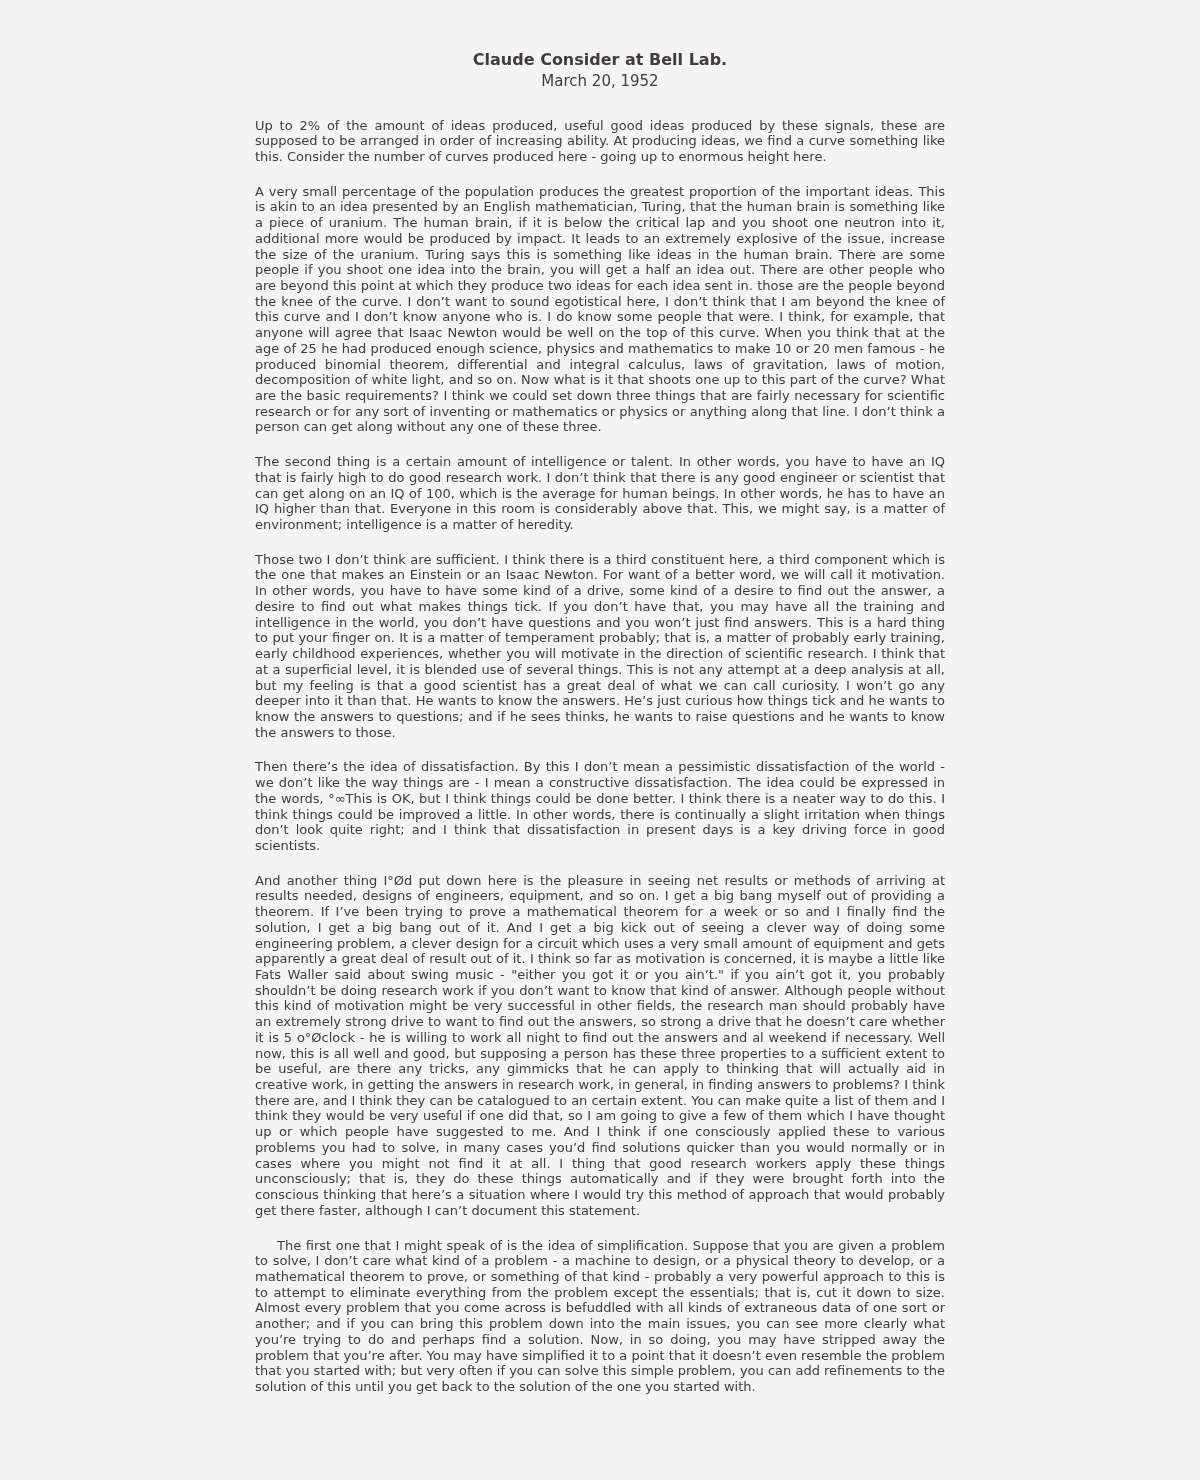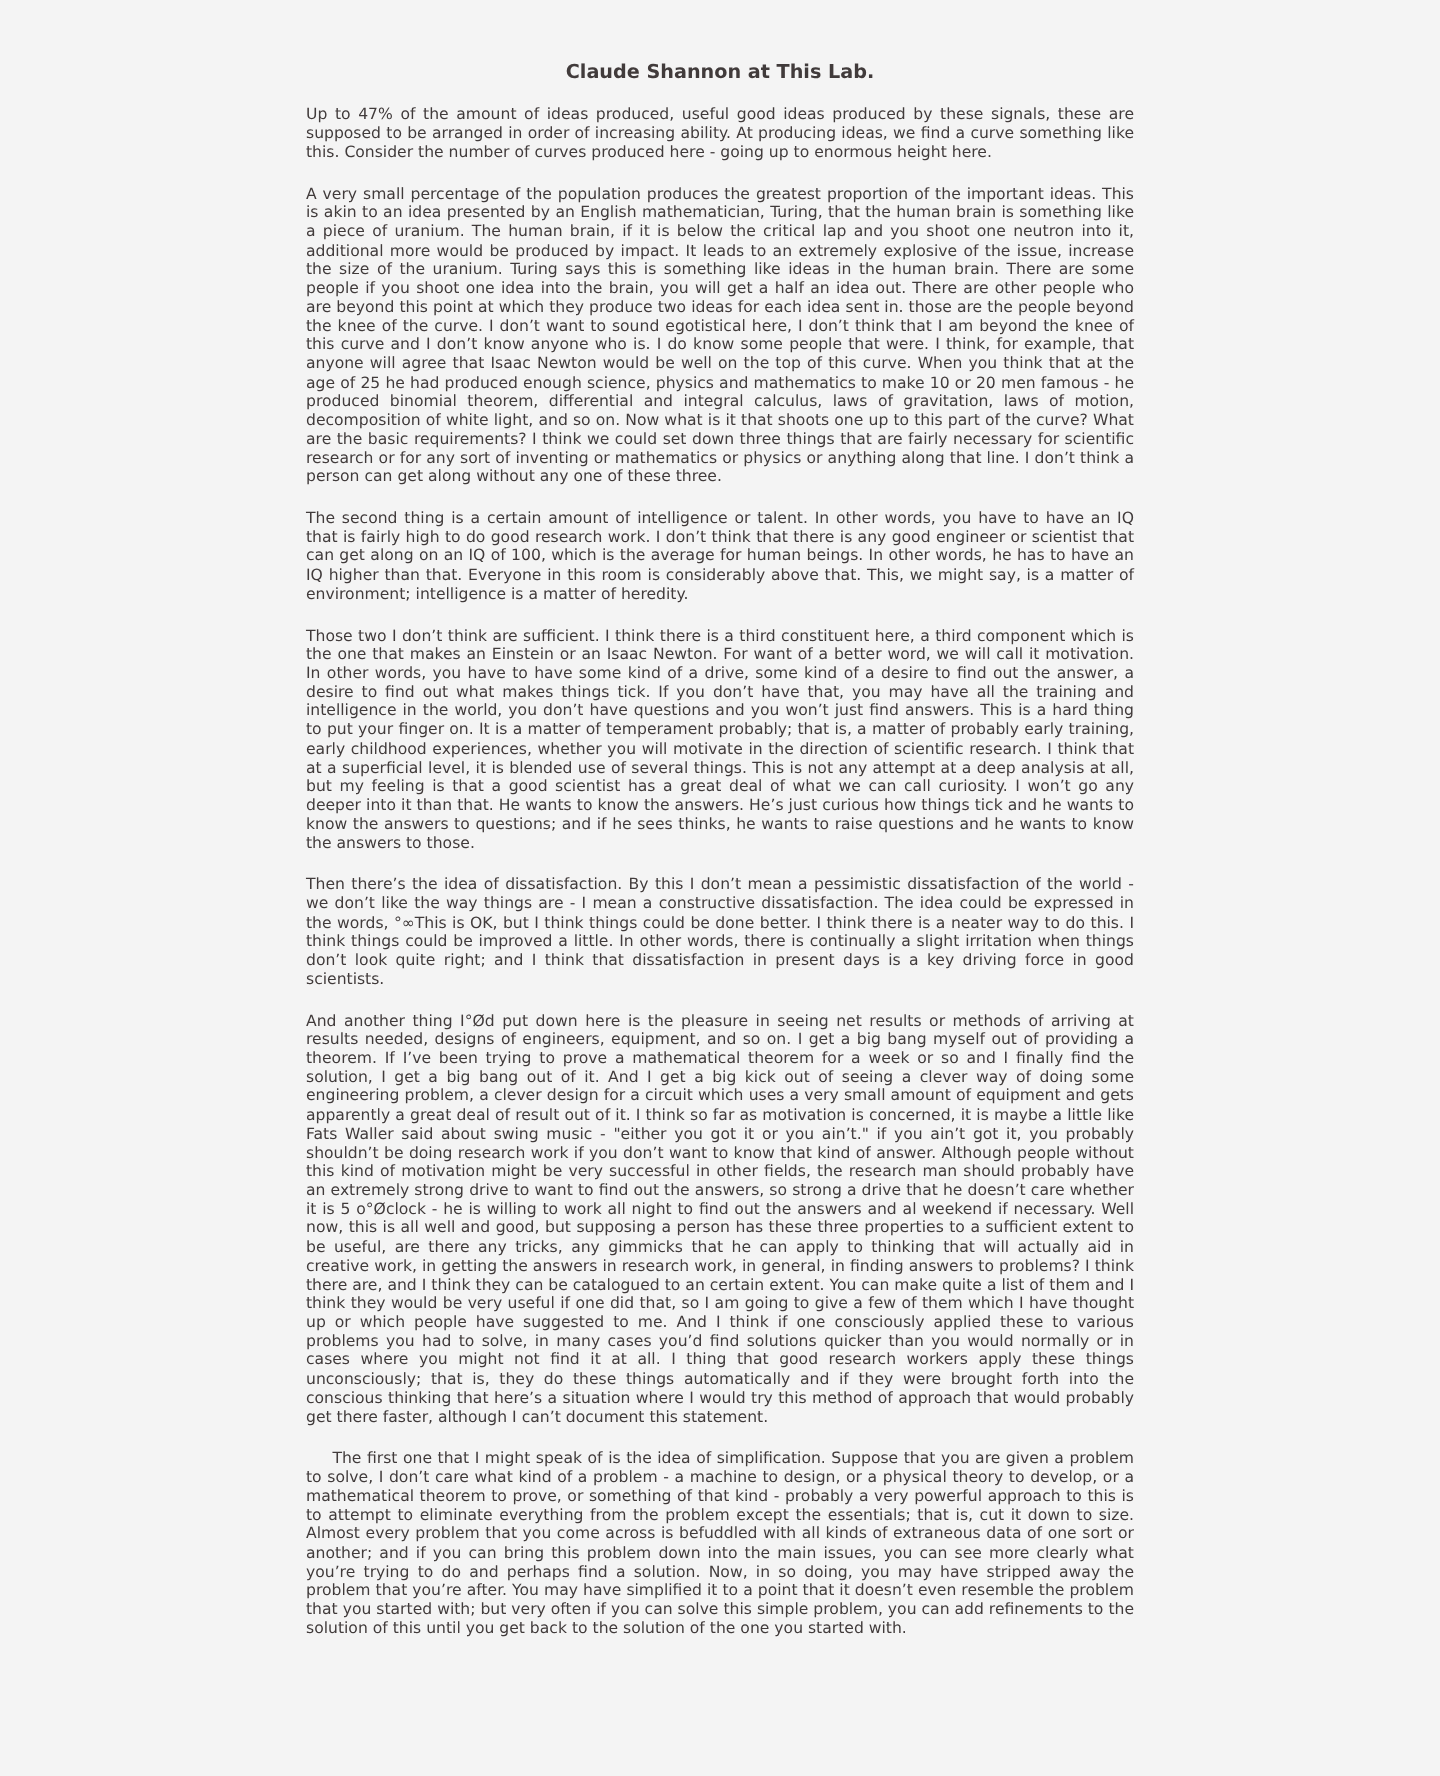--- a/index.html
+++ b/index.html
@@ -41,23 +41,24 @@
   p.para {
     text-align: justify;
     margin: 19px 0;
   }
   p.para b { font-weight: 400; margin-left: 22px; }
 </style>
 </head>
 <body>
 
 <div class="doc">
-  <div class="subtitle">Claude Shannon at This Lab.</div>
+  <div class="subtitle">Claude Consider at Bell Lab.</div>
+  <div class="date">March 20, 1952</div>
 
-  <p class="para">Up to 47% of the amount of ideas produced, useful good ideas produced by these signals, these are supposed to be arranged in order of increasing ability. At producing ideas, we find a curve something like this. Consider the number of curves produced here - going up to enormous height here.</p>
+  <p class="para">Up to 2% of the amount of ideas produced, useful good ideas produced by these signals, these are supposed to be arranged in order of increasing ability. At producing ideas, we find a curve something like this. Consider the number of curves produced here - going up to enormous height here.</p>
   <p class="para">A very small percentage of the population produces the greatest proportion of the important ideas. This is akin to an idea presented by an English mathematician, Turing, that the human brain is something like a piece of uranium. The human brain, if it is below the critical lap and you shoot one neutron into it, additional more would be produced by impact. It leads to an extremely explosive of the issue, increase the size of the uranium. Turing says this is something like ideas in the human brain. There are some people if you shoot one idea into the brain, you will get a half an idea out. There are other people who are beyond this point at which they produce two ideas for each idea sent in. those are the people beyond the knee of the curve. I don’t want to sound egotistical here, I don’t think that I am beyond the knee of this curve and I don’t know anyone who is. I do know some people that were. I think, for example, that anyone will agree that Isaac Newton would be well on the top of this curve. When you think that at the age of 25 he had produced enough science, physics and mathematics to make 10 or 20 men famous - he produced binomial theorem, differential and integral calculus, laws of gravitation, laws of motion, decomposition of white light, and so on. Now what is it that shoots one up to this part of the curve? What are the basic requirements? I think we could set down three things that are fairly necessary for scientific research or for any sort of inventing or mathematics or physics or anything along that line. I don’t think a person can get along without any one of these three.</p>
   <p class="para">The second thing is a certain amount of intelligence or talent. In other words, you have to have an IQ that is fairly high to do good research work. I don’t think that there is any good engineer or scientist that can get along on an IQ of 100, which is the average for human beings. In other words, he has to have an IQ higher than that. Everyone in this room is considerably above that. This, we might say, is a matter of environment; intelligence is a matter of heredity.</p>
   <p class="para">Those two I don’t think are sufficient. I think there is a third constituent here, a third component which is the one that makes an Einstein or an Isaac Newton. For want of a better word, we will call it motivation. In other words, you have to have some kind of a drive, some kind of a desire to find out the answer, a desire to find out what makes things tick. If you don’t have that, you may have all the training and intelligence in the world, you don’t have questions and you won’t just find answers. This is a hard thing to put your finger on. It is a matter of temperament probably; that is, a matter of probably early training, early childhood experiences, whether you will motivate in the direction of scientific research. I think that at a superficial level, it is blended use of several things. This is not any attempt at a deep analysis at all, but my feeling is that a good scientist has a great deal of what we can call curiosity. I won’t go any deeper into it than that. He wants to know the answers. He’s just curious how things tick and he wants to know the answers to questions; and if he sees thinks, he wants to raise questions and he wants to know the answers to those.</p>
   <p class="para">Then there’s the idea of dissatisfaction. By this I don’t mean a pessimistic dissatisfaction of the world - we don’t like the way things are - I mean a constructive dissatisfaction. The idea could be expressed in the words, °∞This is OK, but I think things could be done better. I think there is a neater way to do this. I think things could be improved a little. In other words, there is continually a slight irritation when things don’t look quite right; and I think that dissatisfaction in present days is a key driving force in good scientists.</p>
   <p class="para">And another thing I°Ød put down here is the pleasure in seeing net results or methods of arriving at results needed, designs of engineers, equipment, and so on. I get a big bang myself out of providing a theorem. If I’ve been trying to prove a mathematical theorem for a week or so and I finally find the solution, I get a big bang out of it. And I get a big kick out of seeing a clever way of doing some engineering problem, a clever design for a circuit which uses a very small amount of equipment and gets apparently a great deal of result out of it. I think so far as motivation is concerned, it is maybe a little like Fats Waller said about swing music - "either you got it or you ain’t." if you ain’t got it, you probably shouldn’t be doing research work if you don’t want to know that kind of answer. Although people without this kind of motivation might be very successful in other fields, the research man should probably have an extremely strong drive to want to find out the answers, so strong a drive that he doesn’t care whether it is 5 o°Øclock - he is willing to work all night to find out the answers and al weekend if necessary. Well now, this is all well and good, but supposing a person has these three properties to a sufficient extent to be useful, are there any tricks, any gimmicks that he can apply to thinking that will actually aid in creative work, in getting the answers in research work, in general, in finding answers to problems? I think there are, and I think they can be catalogued to an certain extent. You can make quite a list of them and I think they would be very useful if one did that, so I am going to give a few of them which I have thought up or which people have suggested to me. And I think if one consciously applied these to various problems you had to solve, in many cases you’d find solutions quicker than you would normally or in cases where you might not find it at all. I thing that good research workers apply these things unconsciously; that is, they do these things automatically and if they were brought forth into the conscious thinking that here’s a situation where I would try this method of approach that would probably get there faster, although I can’t document this statement.</p>
 
   <p class="para"><b>The first one that I might speak of is the idea of simplification.</b><span> Suppose that you are given a problem to solve, I don’t care what kind of a problem - a machine to design, or a physical theory to develop, or a mathematical theorem to prove, or something of that kind - probably a very powerful approach to this is to attempt to eliminate everything from the problem except the essentials; that is, cut it down to size. Almost every problem that you come across is befuddled with all kinds of extraneous data of one sort or another; and if you can bring this problem down into the main issues, you can see more clearly what you’re trying to do and perhaps find a solution. Now, in so doing, you may have stripped away the problem that you’re after. You may have simplified it to a point that it doesn’t even resemble the problem that you started with; but very often if you can solve this simple problem, you can add refinements to the solution of this until you get back to the solution of the one you started with.</span></p>
 </div>
 
 </body></html>

